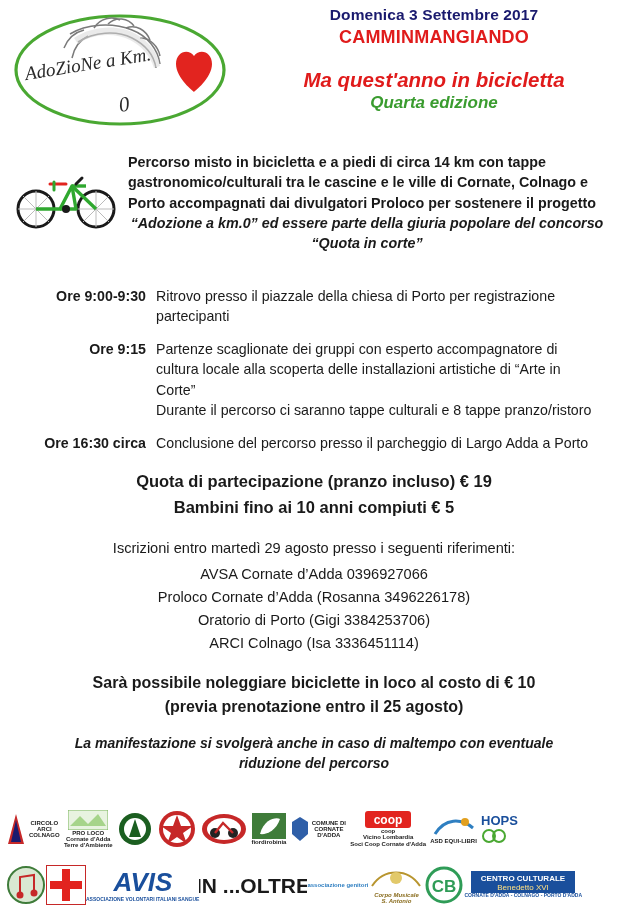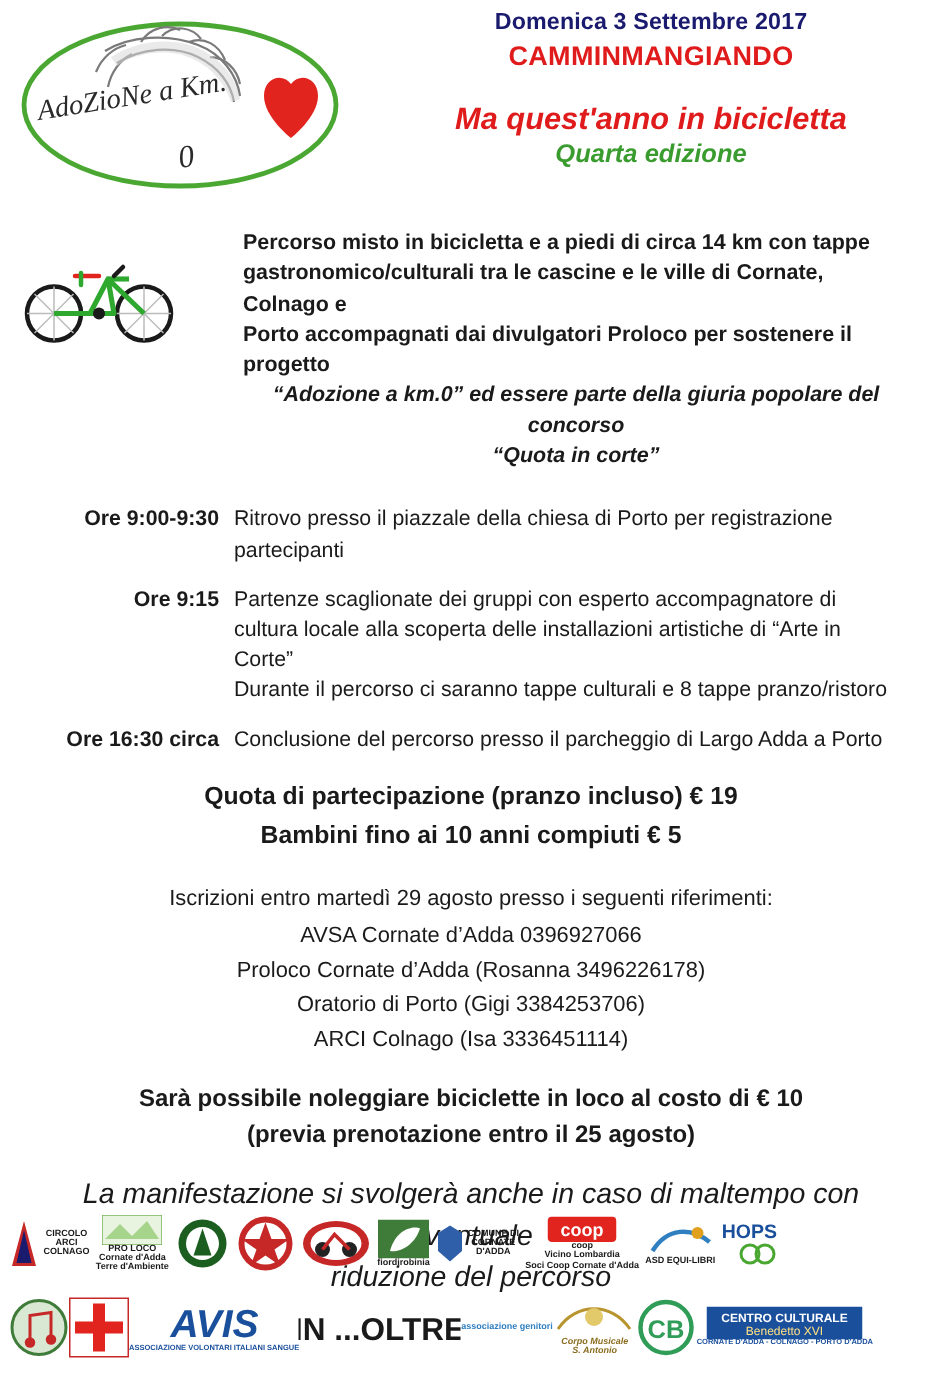--- a/index.html
+++ b/index.html
@@ -63,21 +63,20 @@
     font-style: italic;
     font-size: 17px;
     color: #3a9c2f;
   }
 
   
   .intro-block {
     position: relative;
     margin-top: 4px;
     min-height: 112px;
-    padding-left: 34px;
   }
   .bike-wrap {
     position: absolute;
     left: 10px;
     top: 12px;
     width: 112px;
     height: 66px;
   }
   .intro-text {
     margin-left: 128px;
@@ -135,22 +134,22 @@
     font-weight: bold;
     font-size: 16px;
     line-height: 1.5;
   }
 
   
   .weather {
     text-align: center;
     margin-top: 14px;
     font-style: italic;
-    font-weight: normal;
-    font-size: 19px;
+    font-weight: bold;
+    font-size: 14px;
     line-height: 1.45;
     padding: 0 26px;
   }
 
   
   .sponsors {
     position: absolute;
     left: 0;
     bottom: 0;
     width: 524px;
@@ -395,21 +394,21 @@
       <div style="display:flex;flex-direction:column;align-items:center;">
         <svg width="46" height="24" viewBox="0 0 46 24">
             <path d="M4 20 C14 4 30 4 42 14" stroke="#2f7fc1" stroke-width="3" fill="none"></path>
             <circle cx="34" cy="8" r="4" fill="#e2a01f"></circle>
           </svg>
         <span class="sp-label">ASD EQUI-LIBRI</span>
       </div>
     </div>
 
     <div class="sponsor">
-      <div style="display:flex;flex-direction:column;align-items:flex-end;">
+      <div style="display:flex;flex-direction:column;align-items:flex-start;">
         <span class="sp-label" style="font-size:13px;color:#1a4f9c;">HOPS</span>
         <svg width="26" height="16" viewBox="0 0 26 16">
             <circle cx="8" cy="8" r="6" fill="none" stroke="#4aa832" stroke-width="2"></circle>
             <circle cx="18" cy="8" r="6" fill="none" stroke="#4aa832" stroke-width="2"></circle>
           </svg>
       </div>
     </div>
   </div>
 
   <div class="sponsor-row">

